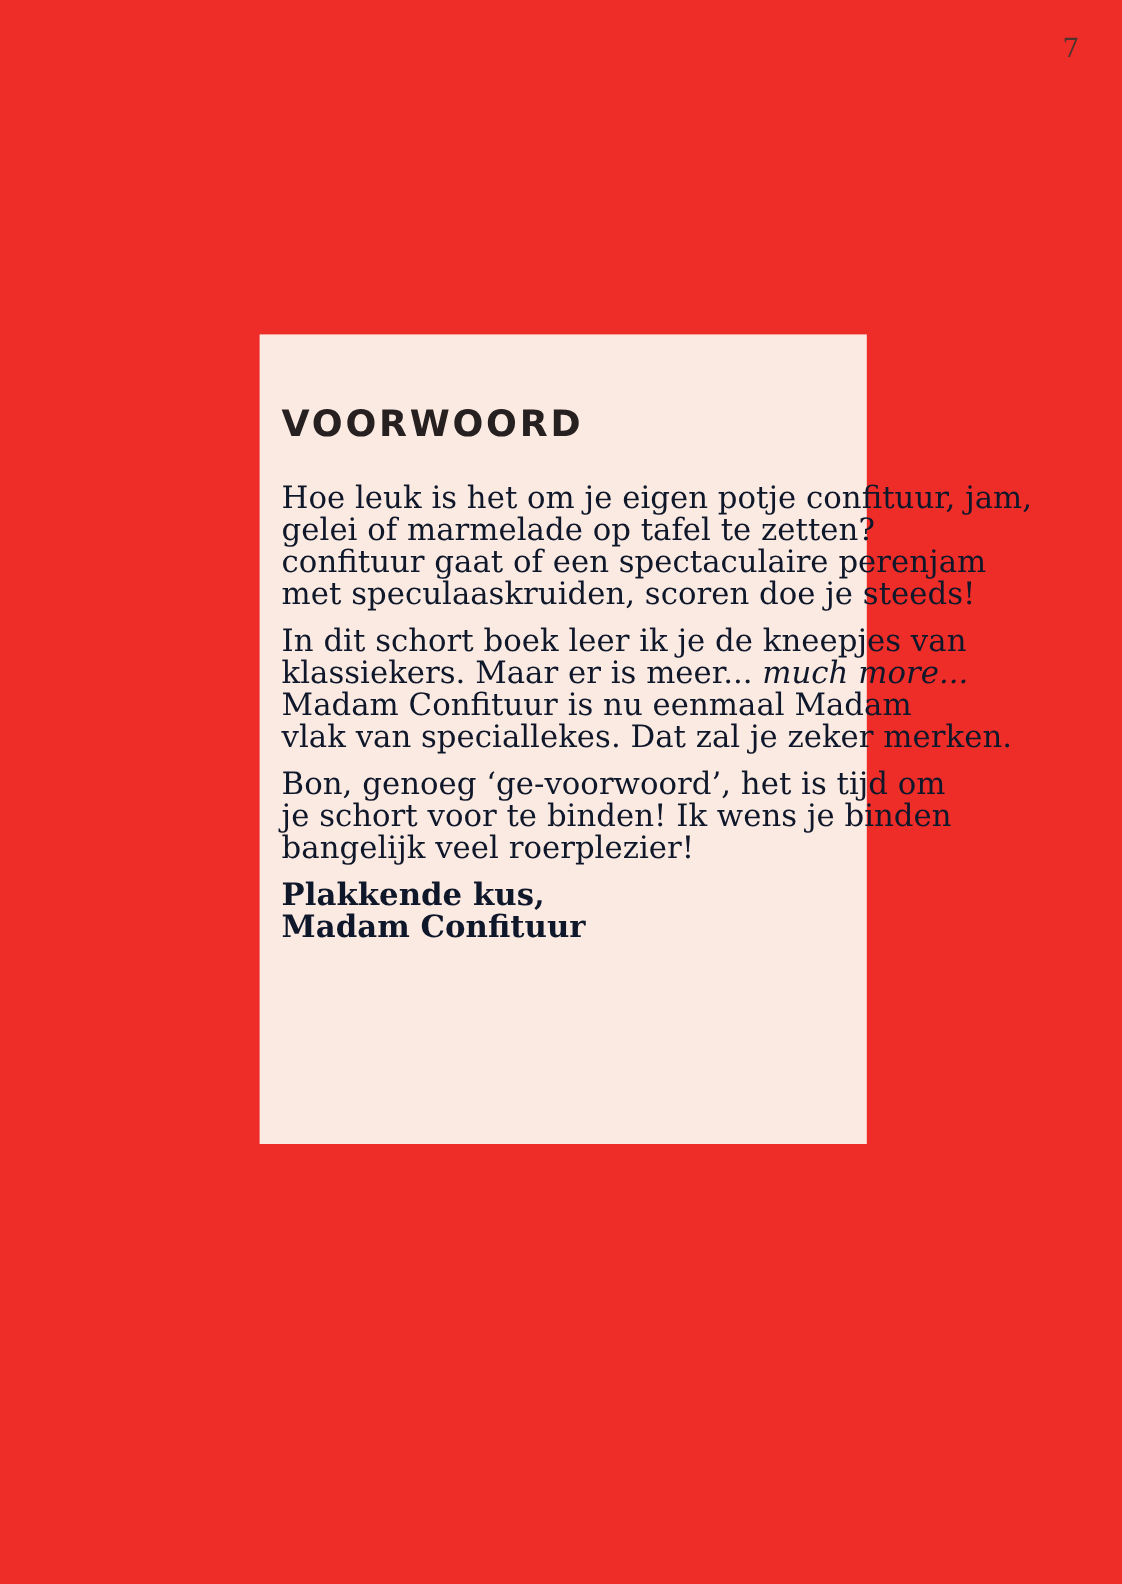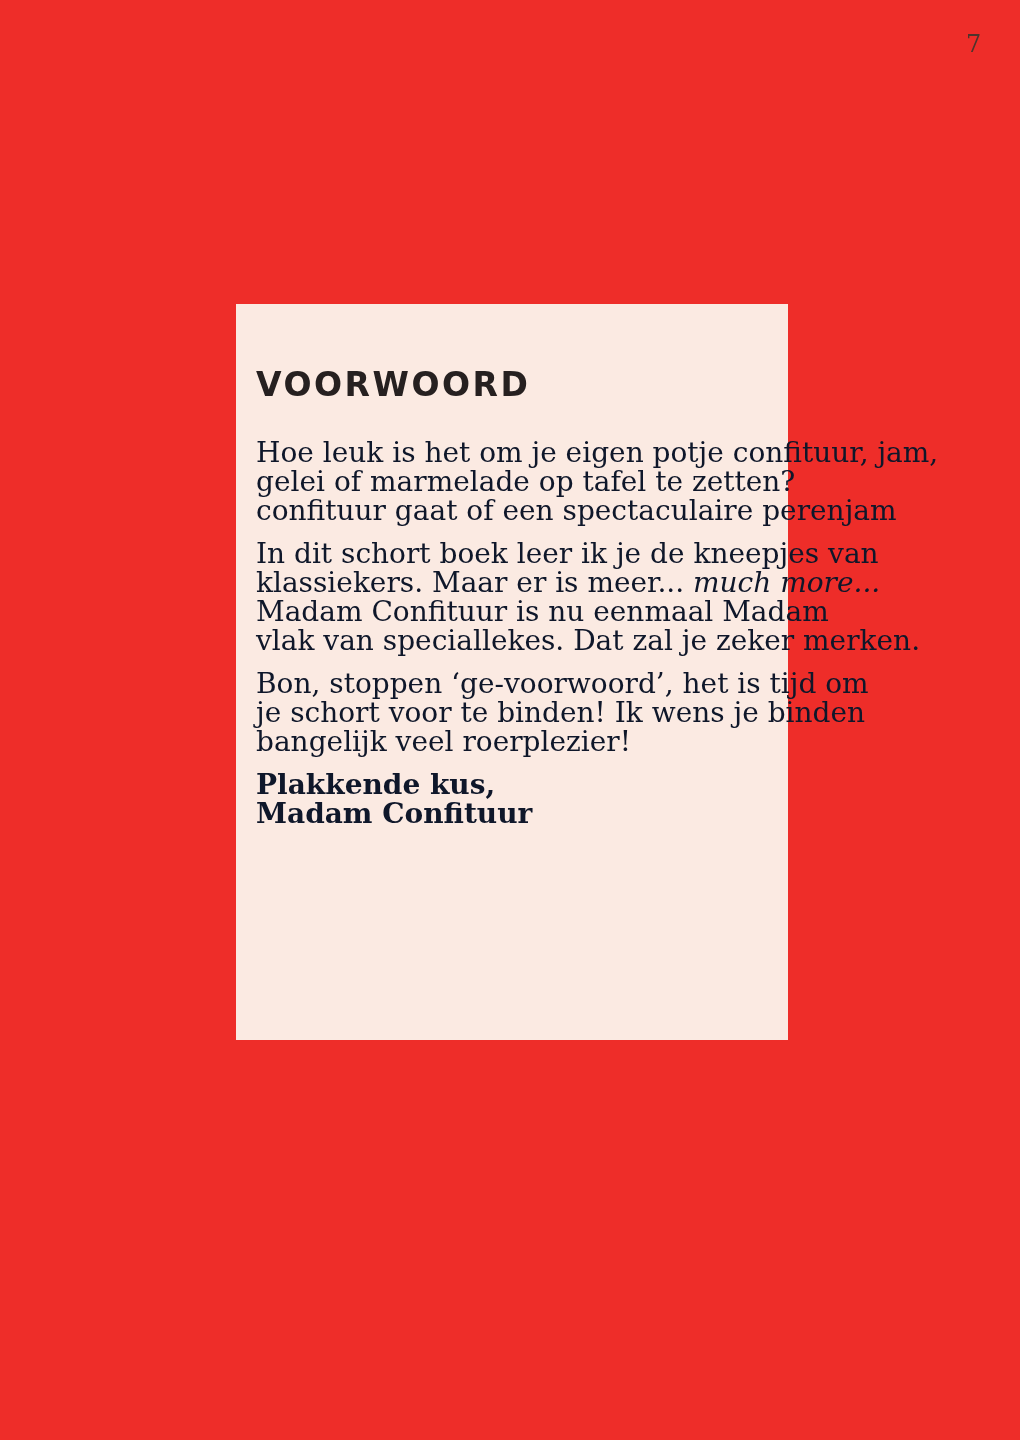--- a/index.html
+++ b/index.html
@@ -71,31 +71,32 @@
 <div class="page-number">7</div>
 
 <div class="card">
 
   <h1 class="title">VOORWOORD</h1>
 
   <div class="paragraph">
     <div class="line">Hoe leuk is het om je eigen potje confituur, jam,</div>
     <div class="line">gelei of marmelade op tafel te zetten?</div>
     <div class="line">confituur gaat of een spectaculaire perenjam</div>
+    <div class="line">met speculaaskruiden, scoren doe je steeds!</div>
   </div>
 
   <div class="paragraph">
     <div class="line">In dit schort boek leer ik je de kneepjes van</div>
     <div class="line"><span>klassiekers. Maar er is meer... </span><em>much more...</em></div>
     <div class="line">Madam Confituur is nu eenmaal Madam</div>
     <div class="line">vlak van speciallekes. Dat zal je zeker merken.</div>
   </div>
 
   <div class="paragraph">
-    <div class="line">Bon, stoppen ‘ge-voorwoord’, het is tijd om</div>
+    <div class="line">Bon, genoeg ‘ge-voorwoord’, het is tijd om</div>
     <div class="line">je schort voor te binden! Ik wens je binden</div>
     <div class="line">bangelijk veel roerplezier!</div>
   </div>
 
   <div class="paragraph signature">
     <div class="line">Plakkende kus,</div>
     <div class="line">Madam Confituur</div>
   </div>
 
 </div>

